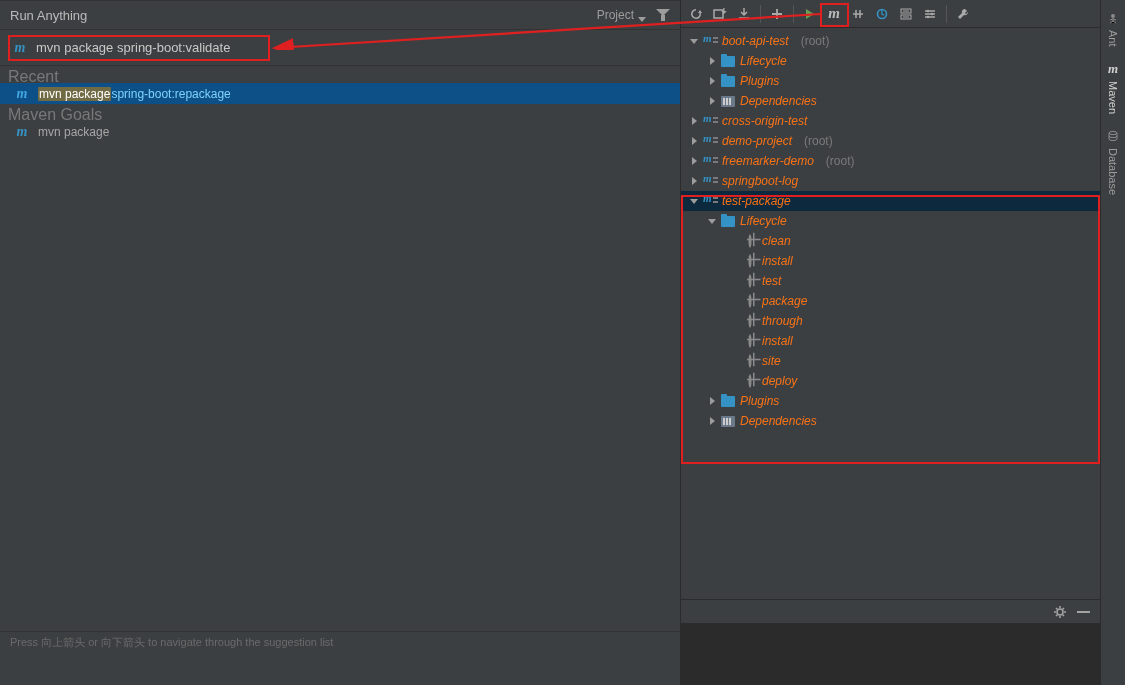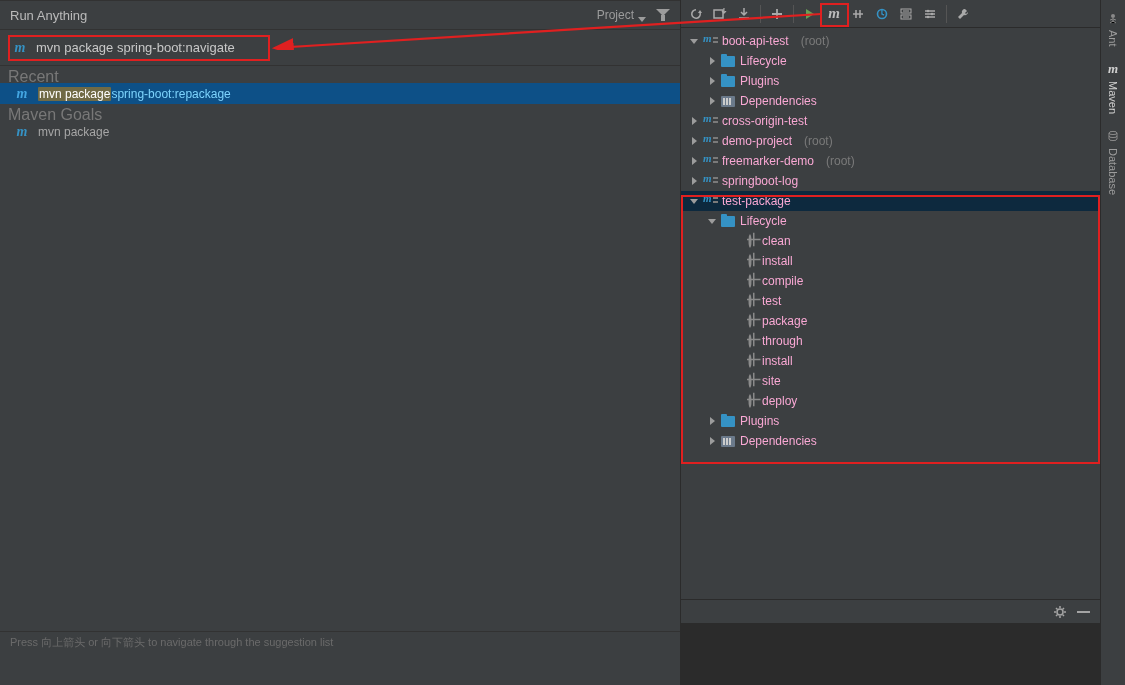--- a/index.html
+++ b/index.html
@@ -137,21 +137,21 @@
     border-right: 4px solid transparent; border-top: 5px solid #9c9c9c;
   }
   .tri-right {
     width: 0; height: 0; border-top: 4px solid transparent;
     border-bottom: 4px solid transparent; border-left: 5px solid #9c9c9c;
   }
   .node-icon {
     width: 16px; height: 16px; display: inline-flex;
     align-items: center; justify-content: center; margin-right: 4px;
   }
-  .node-label { color: #f9a8d4; }
+  .node-label { color: #f97316; font-style: italic; }
   .node-suffix { color: #7a7a7a; margin-left: 12px; }
   
   .ic-module {
     position: relative; width: 14px; height: 12px;
   }
   .ic-module::before {
     content: "m"; position: absolute; left: 0; top: -3px;
     color: #3592c4; font: italic bold 11px Georgia, serif;
   }
   .ic-module::after {
@@ -232,21 +232,21 @@
     <div class="left-header">
       <span class="left-header-title">Run Anything</span>
       <div class="project-filter">
         <span>Project</span>
         <span class="chev-down"></span>
       </div>
       <div class="filter-icon"></div>
     </div>
     <div class="search-row">
       <span class="m-icon">m</span>
-      <span class="search-text">mvn package spring-boot:navigate</span>
+      <span class="search-text">mvn package spring-boot:validate</span>
     </div>
     <div class="section-label">Recent</div>
     <div class="recent-row">
       <span class="m-icon">m</span>
       <span class="highlight">mvn package</span>
         <span class="recent-rest"> spring-boot:repackage</span>
     </div>
     <div class="section-label">Maven Goals</div>
     <div class="goal-row">
       <span class="m-icon">m</span>
@@ -431,28 +431,20 @@
           </span>
           <span class="node-label">clean</span>
         </div>
         <div class="tree-row">
           <span class="indent" style="width:46px"></span>
           <span class="expander"></span>
           <span class="node-icon">
             <span class="ic-gear-wrap"><span class="ic-gear"></span></span>
           </span>
           <span class="node-label">install</span>
-        </div>
-        <div class="tree-row">
-          <span class="indent" style="width:46px"></span>
-          <span class="expander"></span>
-          <span class="node-icon">
-            <span class="ic-gear-wrap"><span class="ic-gear"></span></span>
-          </span>
-          <span class="node-label">compile</span>
         </div>
         <div class="tree-row">
           <span class="indent" style="width:46px"></span>
           <span class="expander"></span>
           <span class="node-icon">
             <span class="ic-gear-wrap"><span class="ic-gear"></span></span>
           </span>
           <span class="node-label">test</span>
         </div>
         <div class="tree-row">

